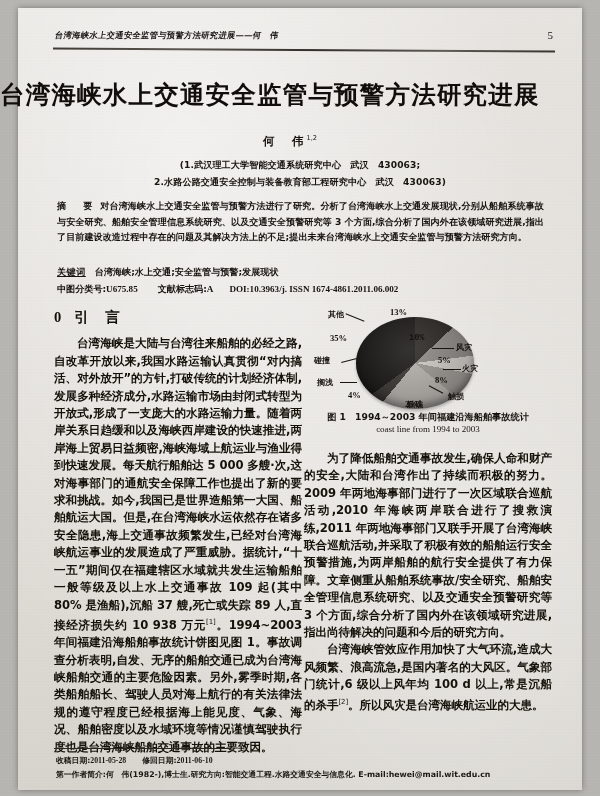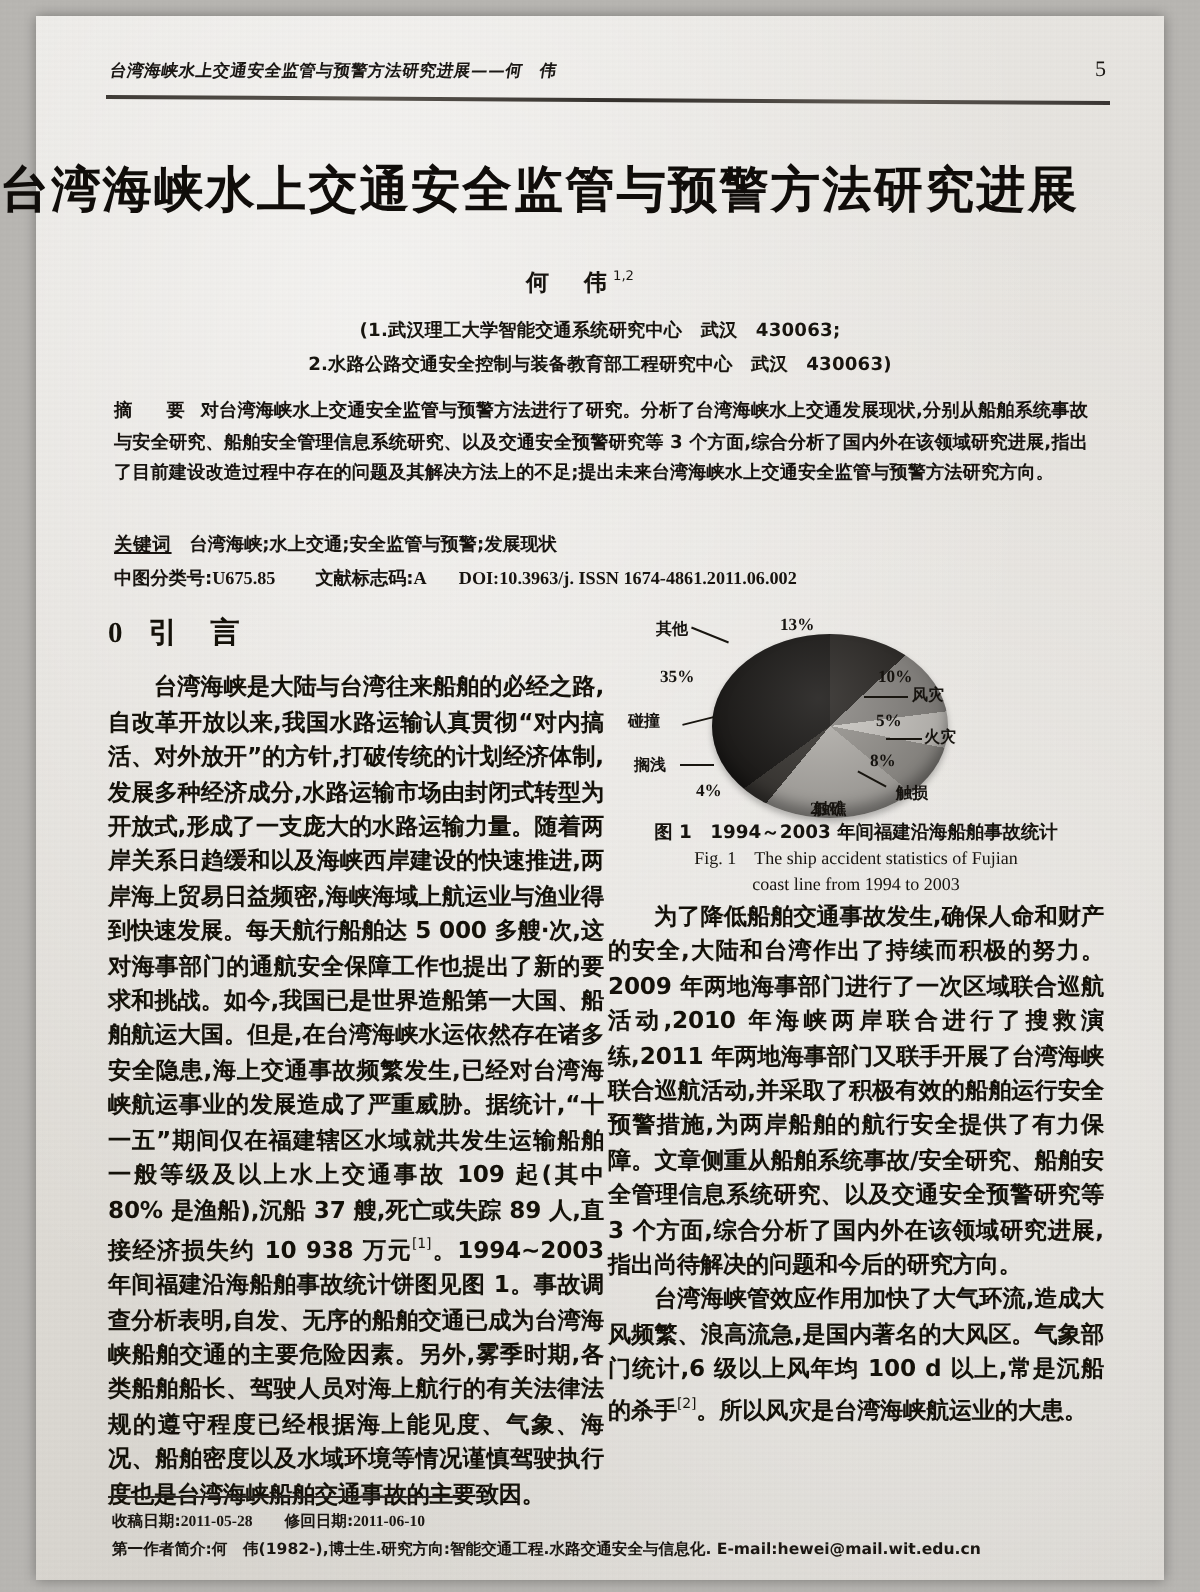--- a/index.html
+++ b/index.html
@@ -350,21 +350,21 @@
     <div class="figure">
       <div class="pie-wrap">
         <div class="pie"></div>
         <div class="pie-shade"></div>
       </div>
 
       <div class="lbl" style="left:24px; top:6px;">其他</div>
       <div class="leader" style="left:41px; top:14px; width:20px; transform:rotate(22deg);"></div>
       <div class="lbl num" style="left:86px; top:4px;">13%</div>
 
-      <div class="lbl num" style="left:135px; top:30px;">10%</div>
+      <div class="lbl num" style="left:105px; top:30px;font-family:Liberation Mono, monospace;">10%</div>
       <div class="leader" style="left:128px; top:45px; width:22px;"></div>
       <div class="lbl" style="left:152px; top:39px;">风灾</div>
 
       <div class="lbl num" style="left:134px; top:52px;">5%</div>
       <div class="leader" style="left:139px; top:66px; width:18px;"></div>
       <div class="lbl" style="left:158px; top:60px;">火灾</div>
 
       <div class="lbl num" style="left:131px; top:72px;">8%</div>
       <div class="leader" style="left:124px; top:86px; width:16px; transform:rotate(28deg);"></div>
       <div class="lbl" style="left:144px; top:88px;">触损</div>
@@ -375,21 +375,20 @@
       <div class="lbl num" style="left:44px; top:87px;">4%</div>
       <div class="lbl" style="left:13px; top:74px;">搁浅</div>
       <div class="leader" style="left:36px; top:79px; width:17px;"></div>
 
       <div class="lbl num" style="left:26px; top:30px;">35%</div>
       <div class="lbl" style="left:10px; top:52px;">碰撞</div>
       <div class="leader" style="left:37px; top:57px; width:16px; transform:rotate(-14deg);"></div>
 
       <div class="figcap">
         <div>图 1　1994～2003 年间福建沿海船舶事故统计</div>
-        <div class="en">Fig. 1　The ship accident statistics of Fujian</div>
         <div class="en">coast line from 1994 to 2003</div>
       </div>
     </div>
 
     <div class="col col-right" style="top:450px;">
       <p>为了降低船舶交通事故发生,确保人命和财产的安全,大陆和台湾作出了持续而积极的努力。2009 年两地海事部门进行了一次区域联合巡航活动,2010 年海峡两岸联合进行了搜救演练,2011 年两地海事部门又联手开展了台湾海峡联合巡航活动,并采取了积极有效的船舶运行安全预警措施,为两岸船舶的航行安全提供了有力保障。文章侧重从船舶系统事故/安全研究、船舶安全管理信息系统研究、以及交通安全预警研究等 3 个方面,综合分析了国内外在该领域研究进展,指出尚待解决的问题和今后的研究方向。</p>
       <p><span>台湾海峡管效应作用加快了大气环流,造成大风频繁、浪高流急,是国内著名的大风区。气象部门统计,6 级以上风年均 100 d 以上,常是沉船的杀手</span><sup class="ref">[2]</sup><span>。所以风灾是台湾海峡航运业的大患。</span></p>
     </div>
 
     <div class="footrule"></div>

